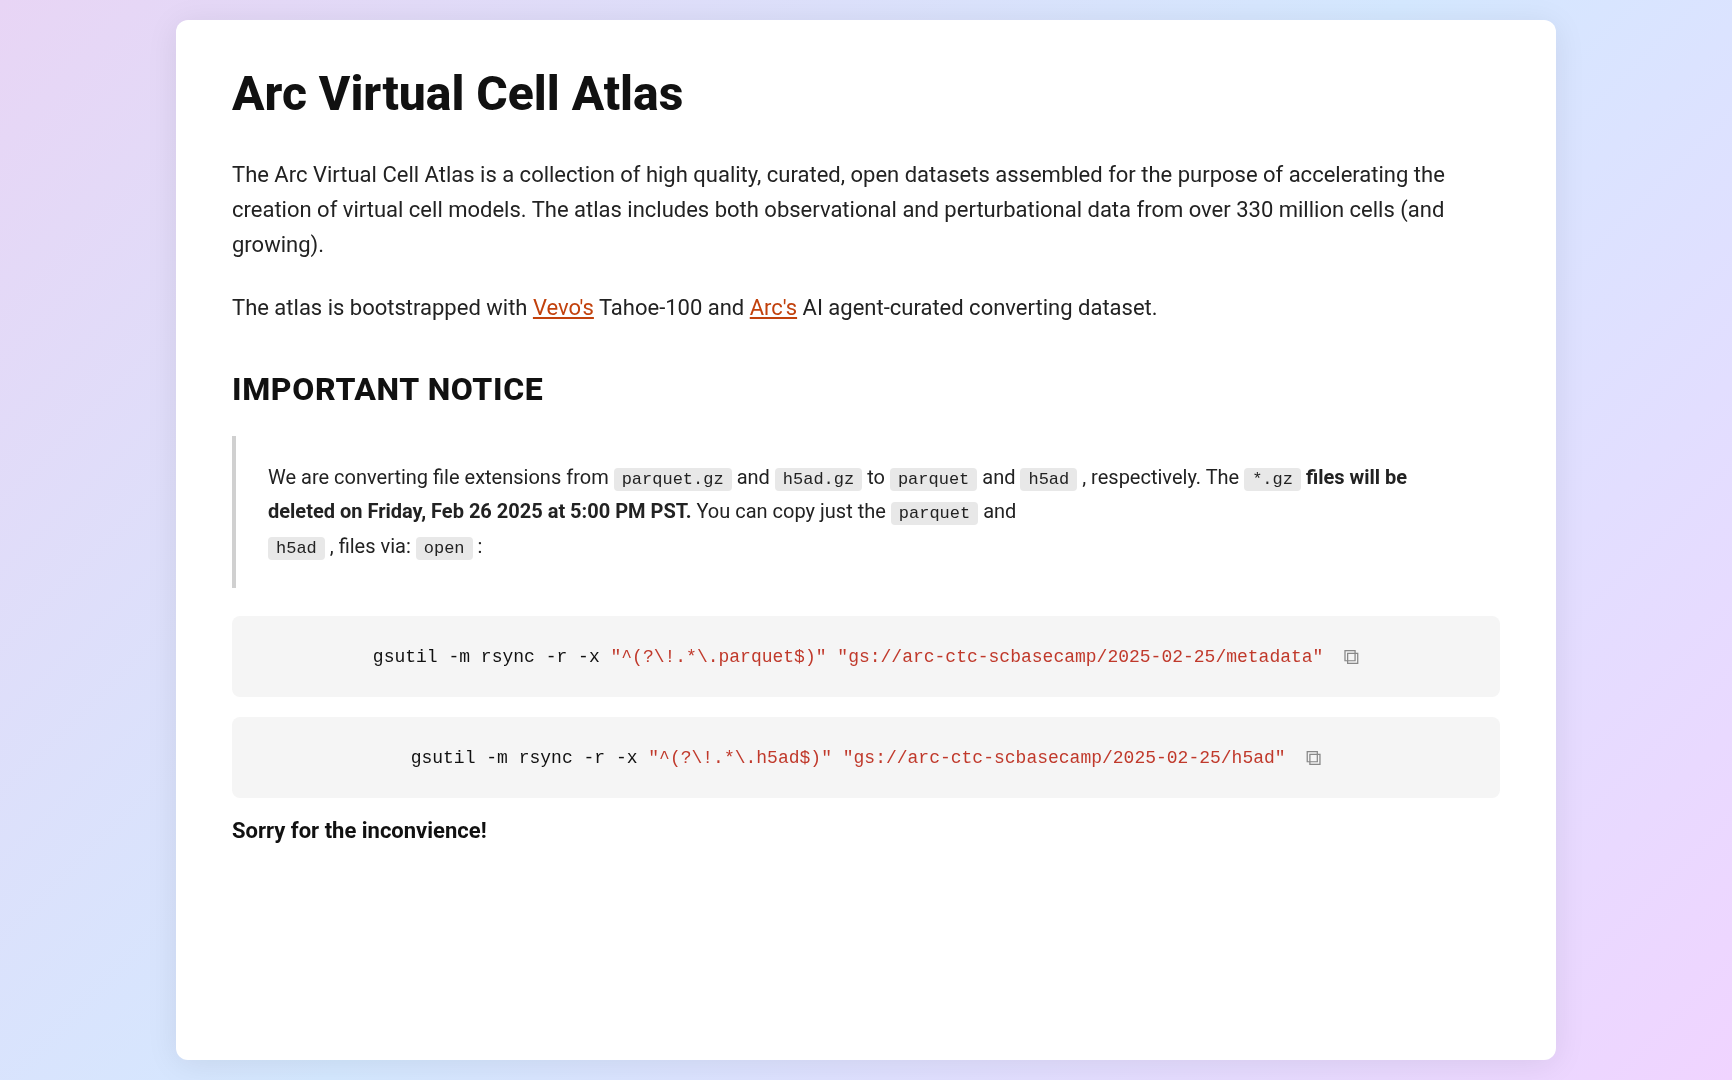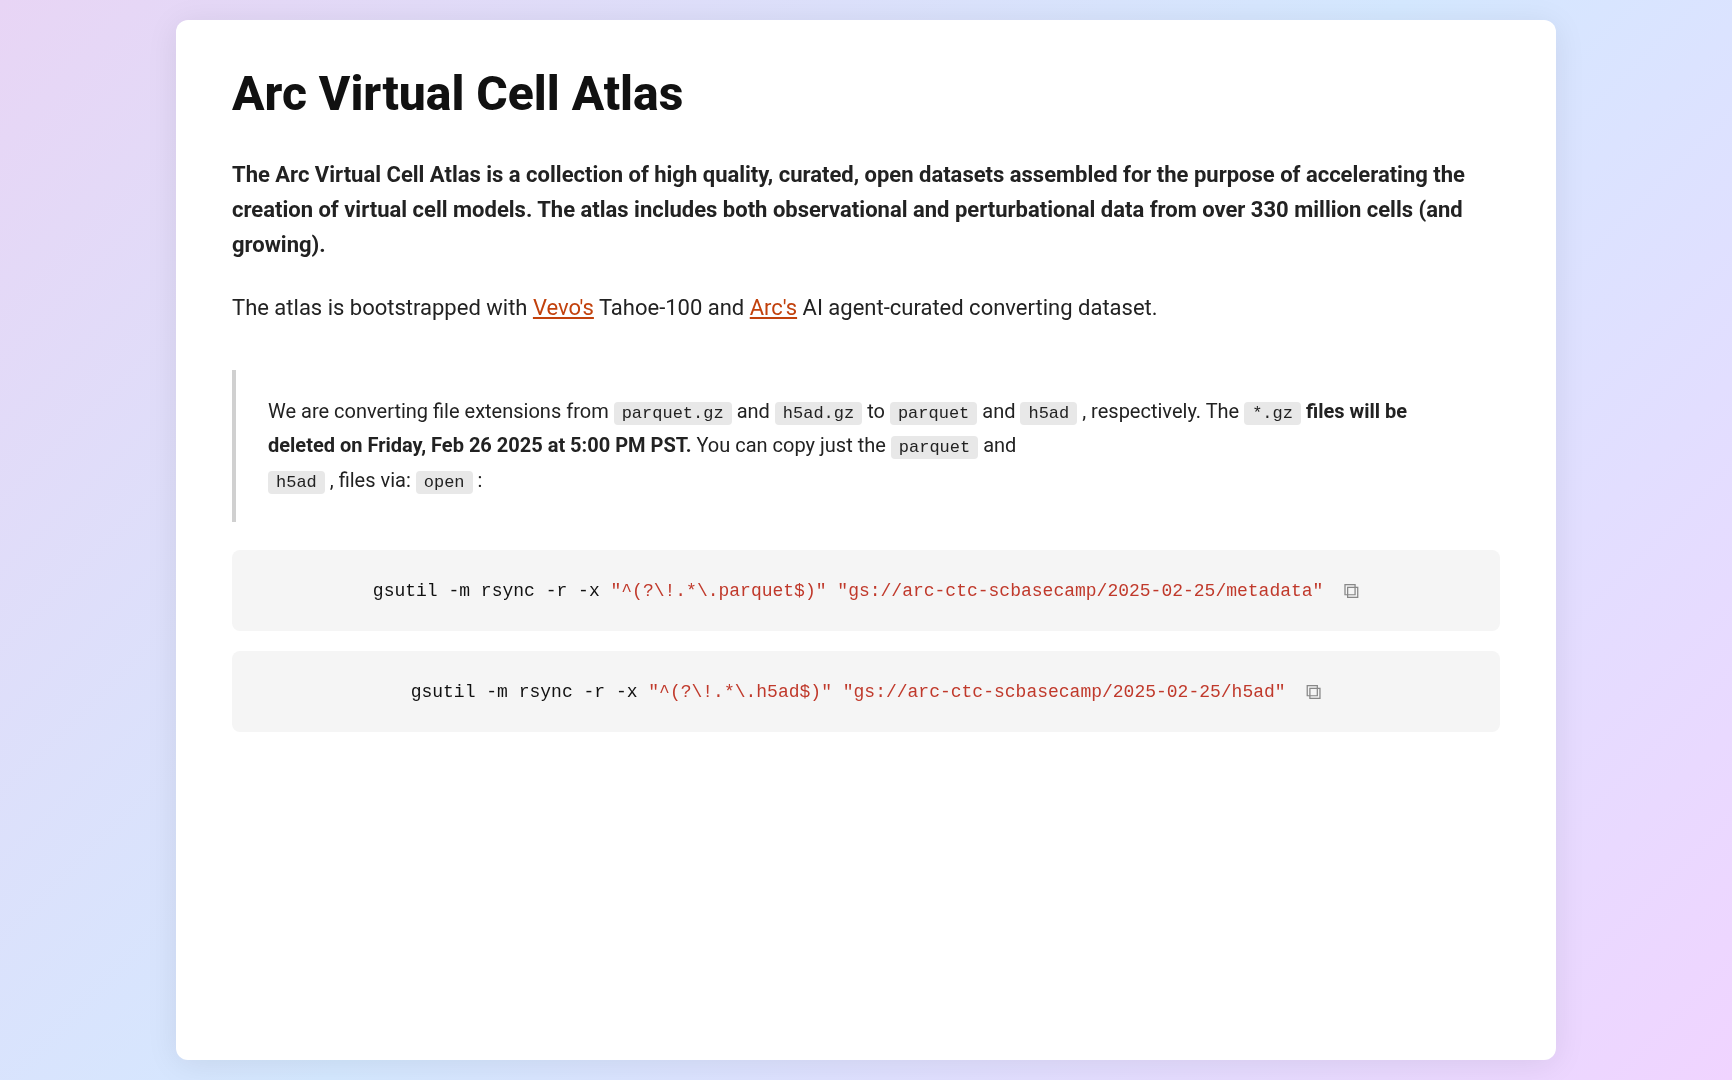--- a/index.html
+++ b/index.html
@@ -35,21 +35,20 @@
       color: #111111;
       margin-bottom: 36px;
       line-height: 1.1;
     }
 
     .intro-text {
       font-size: 22px;
       color: #222222;
       line-height: 1.6;
       margin-bottom: 28px;
-      font-weight: bold;
     }
 
     .bootstrap-text {
       font-size: 22px;
       color: #222222;
       line-height: 1.6;
       margin-bottom: 44px;
     }
 
     .link {
@@ -137,20 +136,21 @@
   <h1 class="page-title">Arc Virtual Cell Atlas</h1>
 
   <p class="intro-text">
     <span>The Arc Virtual Cell Atlas is a collection of high quality, curated, open datasets assembled for the purpose of accelerating the creation of virtual cell models. The atlas includes both observational and perturbational data from over 330 million cells (and growing).</span>
   </p>
 
   <p class="bootstrap-text">
     <span>The atlas is bootstrapped with </span><a class="link">Vevo's</a><span> Tahoe-100 and </span><a class="link">Arc's</a><span> AI agent-curated converting dataset.</span>
   </p>
 
+  <h2 class="important-notice-heading">IMPORTANT NOTICE</h2>
 
   <div class="notice-blockquote">
     <p>
       <span>We are converting file extensions from </span><code class="inline-code">parquet.gz</code><span> and </span><code class="inline-code">h5ad.gz</code><span> to </span><code class="inline-code">parquet</code><span> and </span><code class="inline-code">h5ad</code><span> , respectively. The </span><code class="inline-code">*.gz</code><span class="bold-text"> files will be deleted on Friday, Feb 26 2025 at 5:00 PM PST.</span><span> You can copy just the </span><code class="inline-code">parquet</code><span> and</span><br>
       <code class="inline-code">h5ad</code><span> , files via: </span><code class="inline-code">open</code><span> :</span>
     </p>
   </div>
 
   <div class="code-block-wrapper">
     <code class="code-block-text">
@@ -159,14 +159,15 @@
     <span class="copy-icon">⧉</span>
   </div>
 
   <div class="code-block-wrapper">
     <code class="code-block-text">
       <span>gsutil -m rsync -r -x </span><span class="code-string">"^(?\!.*\.h5ad$)"</span><span> </span><span class="code-string">"gs://arc-ctc-scbasecamp/2025-02-25/h5ad"</span>
     </code>
     <span class="copy-icon">⧉</span>
   </div>
 
+  <p class="sorry-text">Sorry for the inconvience!</p>
 
 </div>
 
 </body></html>

